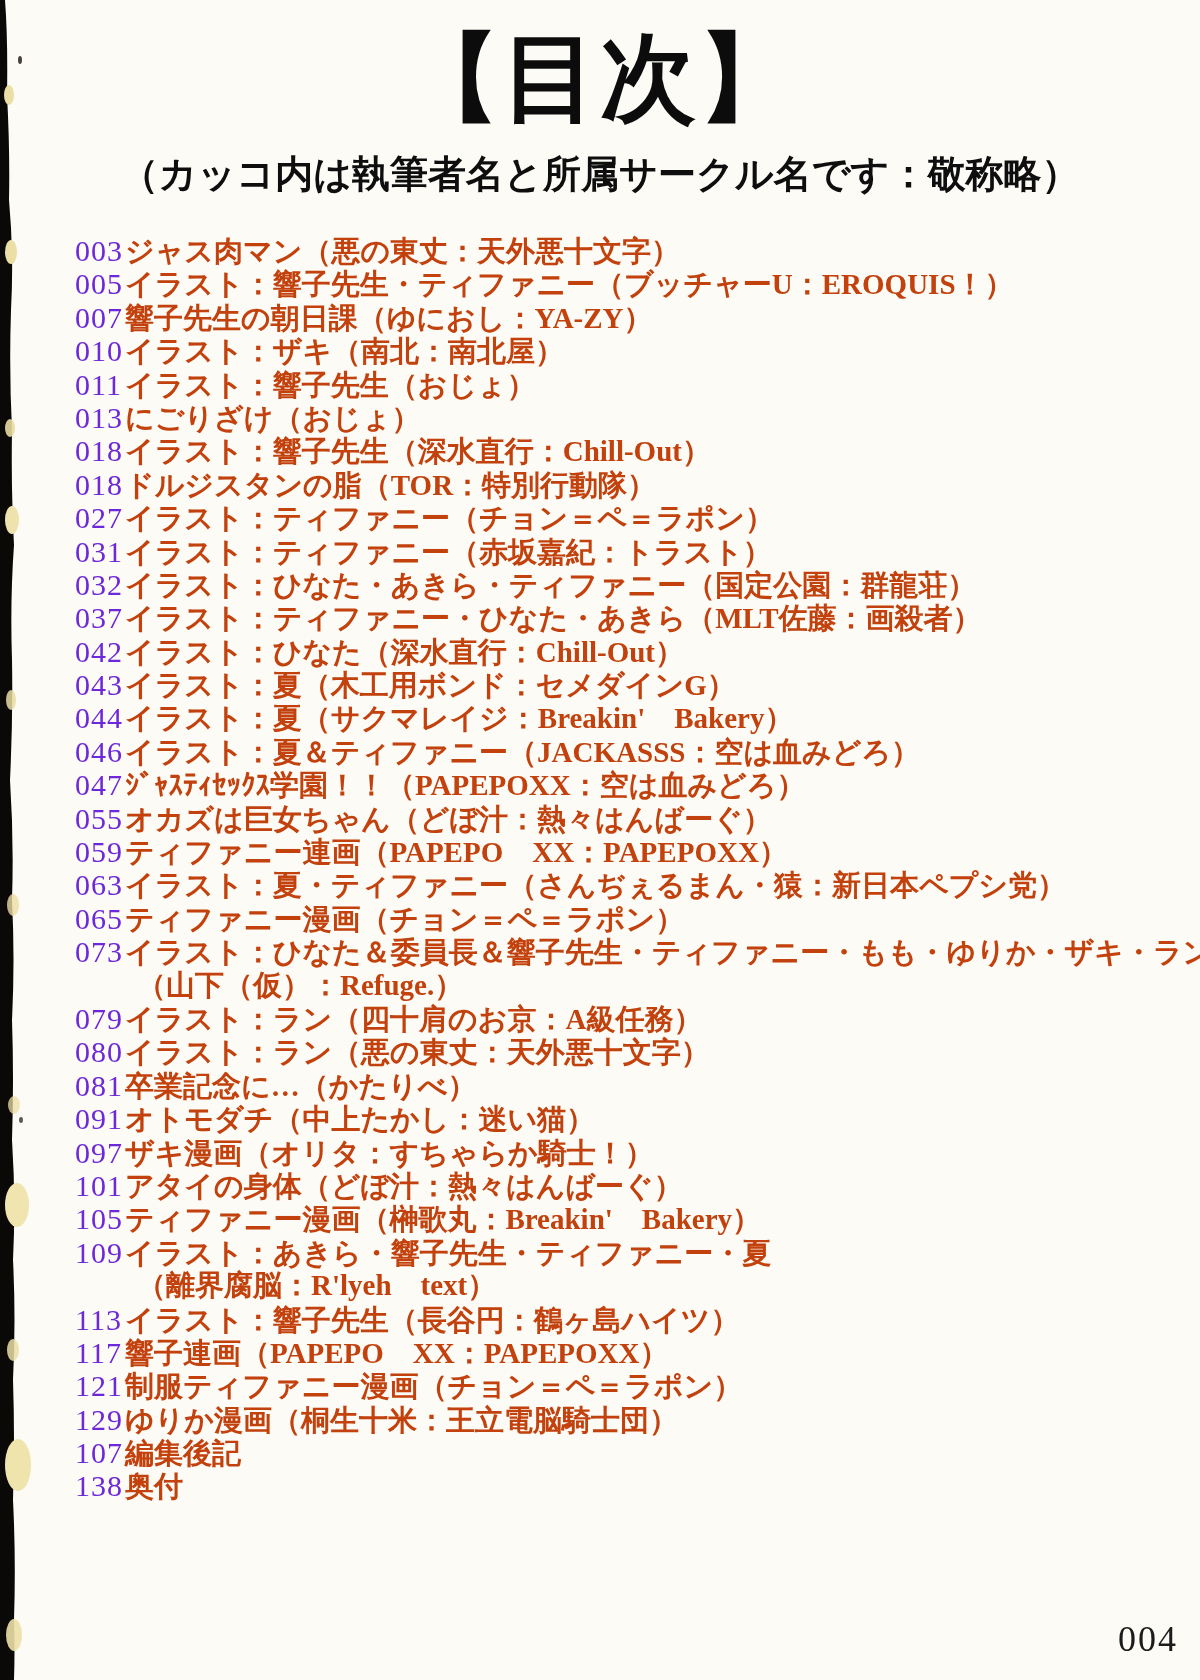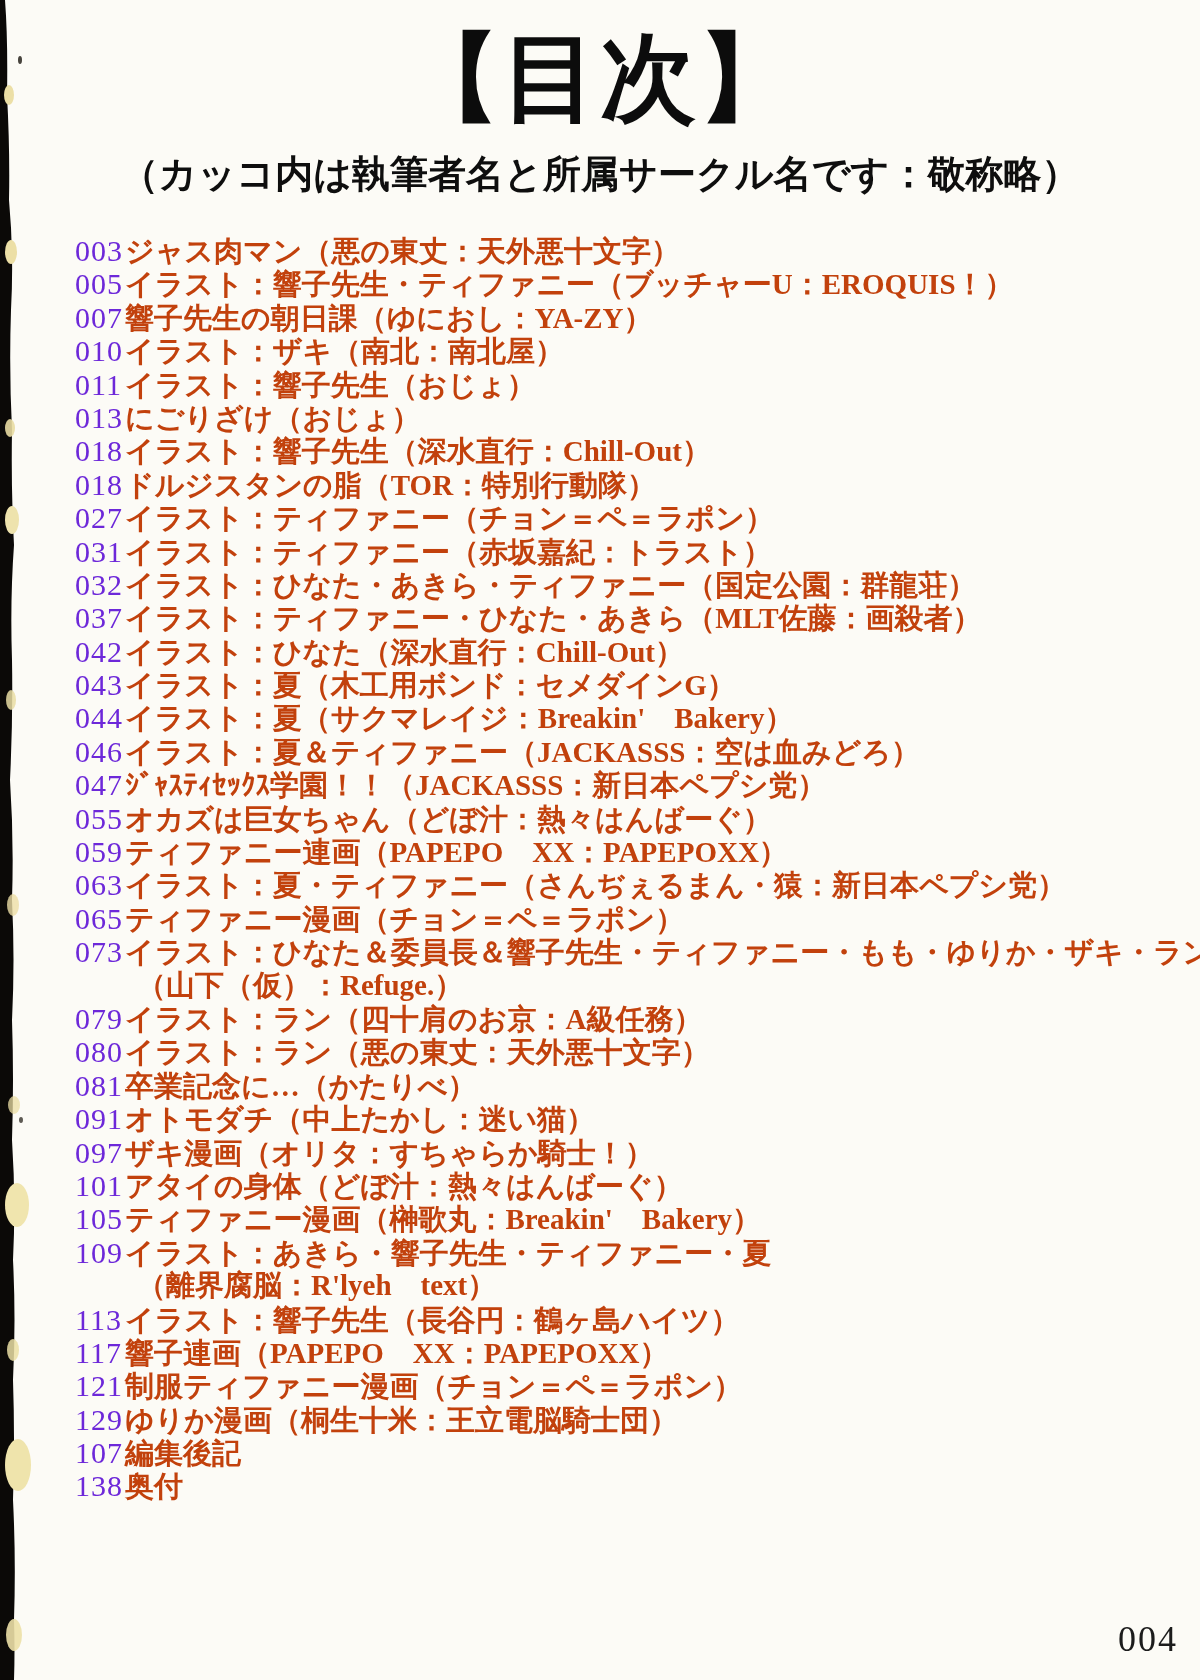--- a/index.html
+++ b/index.html
@@ -196,21 +196,21 @@
     <span class="ttl">イラスト：夏（サクマレイジ：Breakin'　Bakery）</span>
   </div>
 
   <div class="toc-row">
     <span class="num">046</span>
     <span class="ttl">イラスト：夏＆ティファニー（JACKASSS：空は血みどろ）</span>
   </div>
 
   <div class="toc-row">
     <span class="num">047</span>
-    <span class="ttl">ｼﾞｬｽﾃｨｾｯｸｽ学園！！（JACKASSS：新日本ペプシ党）</span>
+    <span class="ttl">ｼﾞｬｽﾃｨｾｯｸｽ学園！！（PAPEPOXX：空は血みどろ）</span>
   </div>
 
   <div class="toc-row">
     <span class="num">055</span>
     <span class="ttl">オカズは巨女ちゃん（どぼ汁：熱々はんばーぐ）</span>
   </div>
 
   <div class="toc-row">
     <span class="num">059</span>
     <span class="ttl">ティファニー連画（PAPEPO　XX：PAPEPOXX）</span>

